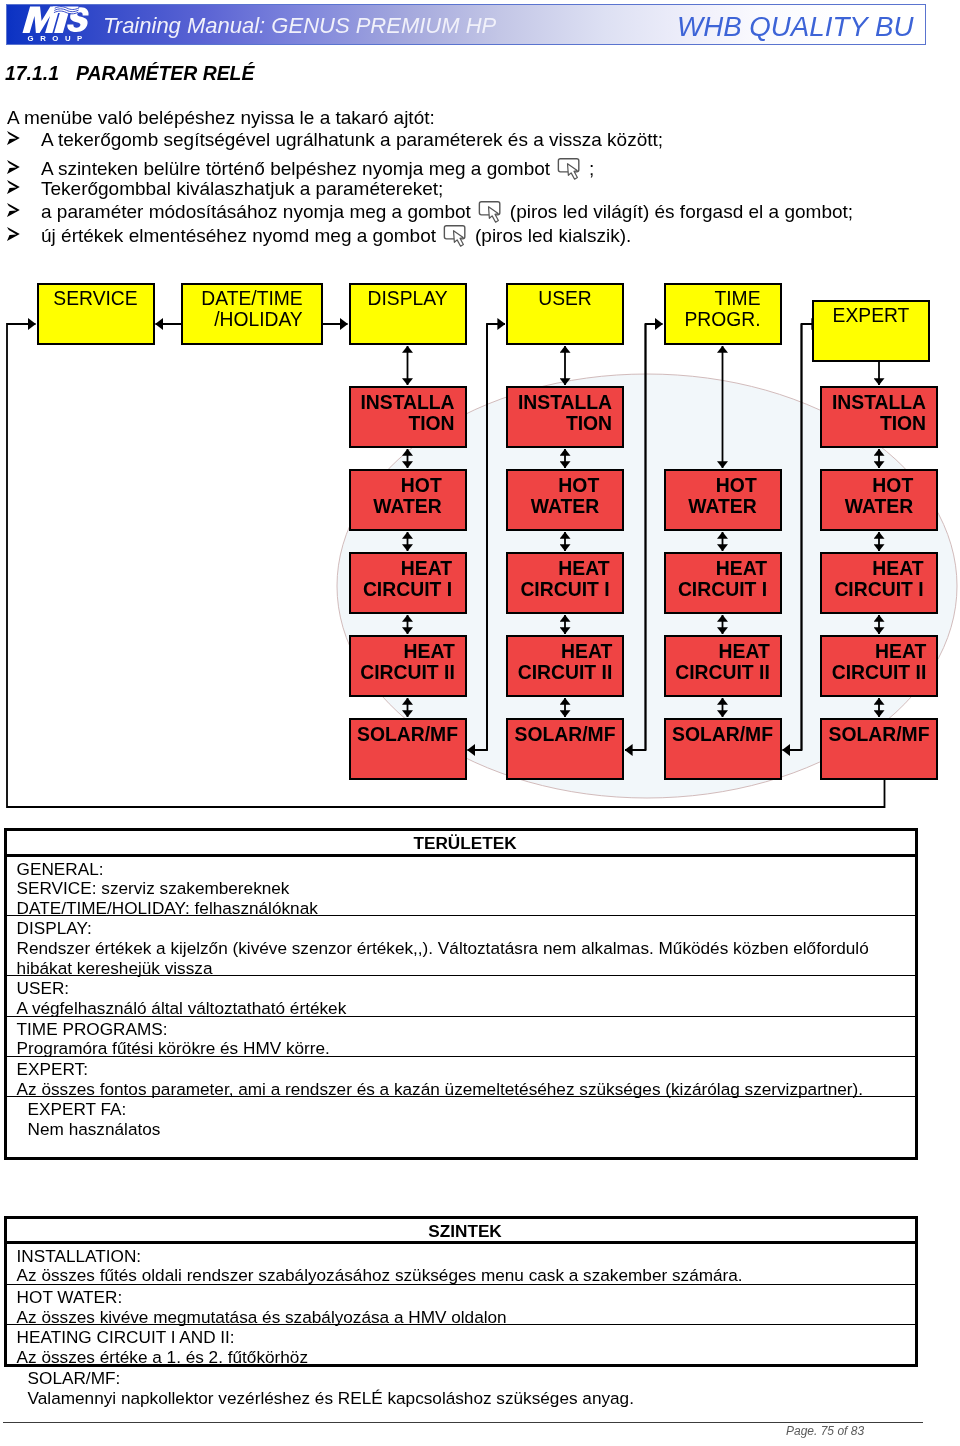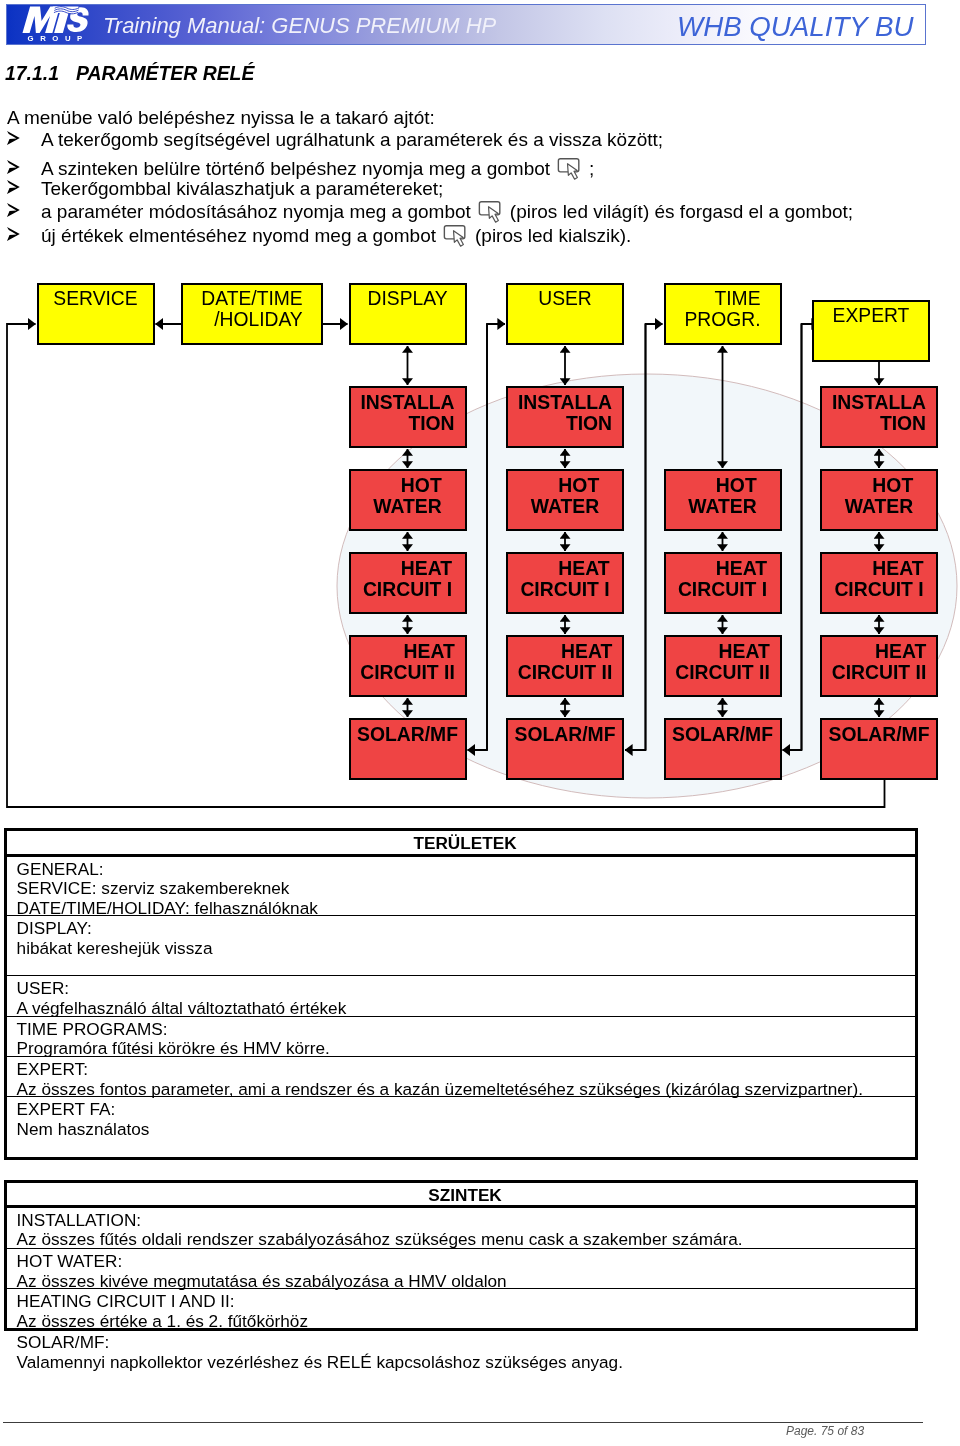--- a/index.html
+++ b/index.html
@@ -28,21 +28,21 @@
   .ico{display:block;width:23.2px;height:22.3px;position:absolute;left:7px;top:-17.3px;}
   
   #diagram{position:absolute;left:0;top:0;width:960px;height:1446px;}
   .dbox{position:absolute;box-sizing:border-box;border:2px solid #000;display:flex;align-items:flex-start;
         justify-content:center;text-align:right;line-height:20.5px;padding-top:4px;}
   .dbox.top{background:#ffff00;font-size:19.3px;font-weight:400;}
   .dbox.sub{background:#ef4444;font-size:19.35px;font-weight:bold;}
   
   .tbl{position:absolute;box-sizing:border-box;border:3px solid #000;background:#fff;}
   .trow{box-sizing:border-box;border-bottom:1px solid #000;}
-  .trow:last-child{border-bottom:none;}
+  .trow:last-child{border-bottom:none;padding-left:11px;}
   .thead{text-align:center;font-weight:bold;border-bottom:3px solid #000;}
   .tl{font-size:17.2px;color:#000;line-height:19.85px;padding-left:9.6px;white-space:nowrap;}
   .trow{padding-top:3px;}
   .thead .tl{padding-left:8px;}
   
   #foot-line{position:absolute;left:3px;top:1422px;width:920px;height:1px;background:#3c3c3c;}
   #foot-txt{position:absolute;left:786px;top:1424px;font-style:italic;font-size:12px;color:#5a5a5a;white-space:nowrap;}
 </style>
 </head>
 <body>
@@ -277,40 +277,41 @@
 <div class="trow thead" style="height:25.5px;">
         <div class="tl">TERÜLETEK</div>
       </div>
 <div class="trow" style="height:59.8px;">
         <div class="tl">GENERAL:</div>
         <div class="tl">SERVICE: szerviz szakembereknek</div>
         <div class="tl">DATE/TIME/HOLIDAY: felhasználóknak</div>
       </div>
 <div class="trow" style="height:60.2px;">
         <div class="tl">DISPLAY:</div>
+        <div class="tl">Rendszer értékek a kijelzőn (kivéve szenzor értékek,,). Változtatásra nem alkalmas. Működés közben előforduló</div>
         <div class="tl">hibákat kereshejük vissza</div>
       </div>
 <div class="trow" style="height:40.1px;">
         <div class="tl">USER:</div>
         <div class="tl">A végfelhasználó által változtatható értékek</div>
       </div>
 <div class="trow" style="height:40.5px;">
         <div class="tl">TIME PROGRAMS:</div>
         <div class="tl">Programóra fűtési körökre és HMV körre.</div>
       </div>
 <div class="trow" style="height:40.2px;">
         <div class="tl">EXPERT:</div>
         <div class="tl">Az összes fontos parameter, ami a rendszer és a kazán üzemeltetéséhez szükséges (kizárólag szervizpartner).</div>
       </div>
 <div class="trow" style="height:59.2px;">
         <div class="tl">EXPERT FA:</div>
         <div class="tl">Nem használatos</div>
       </div>
 </div>
-<div class="tbl" id="tbl2" style="left:4.0px;top:1180.0px;width:914.0px;height:151px;">
+<div class="tbl" id="tbl2" style="left:4.0px;top:1216px;width:914.0px;height:151px;">
 <div class="trow thead" style="height:24.5px;">
         <div class="tl">SZINTEK</div>
       </div>
 <div class="trow" style="height:41.2px;">
         <div class="tl">INSTALLATION:</div>
         <div class="tl">Az összes fűtés oldali rendszer szabályozásához szükséges menu cask a szakember számára.</div>
       </div>
 <div class="trow" style="height:40.2px;">
         <div class="tl">HOT WATER:</div>
         <div class="tl">Az összes kivéve megmutatása és szabályozása a HMV oldalon</div>

